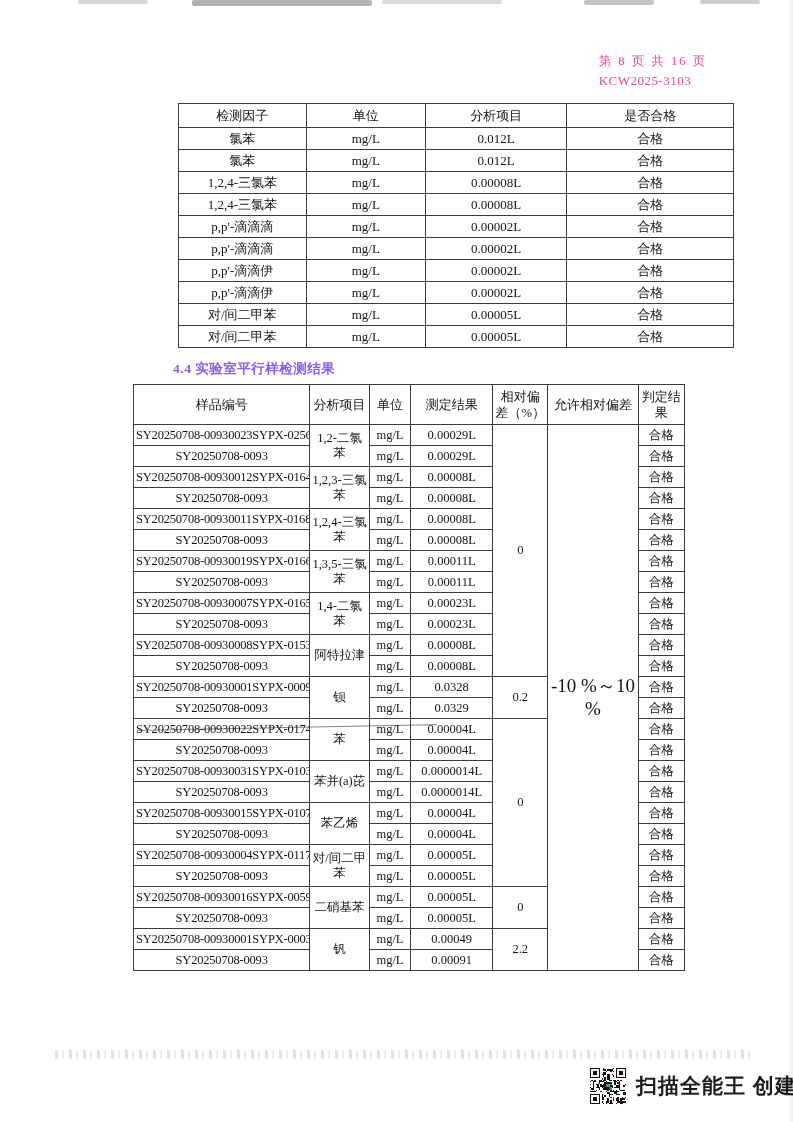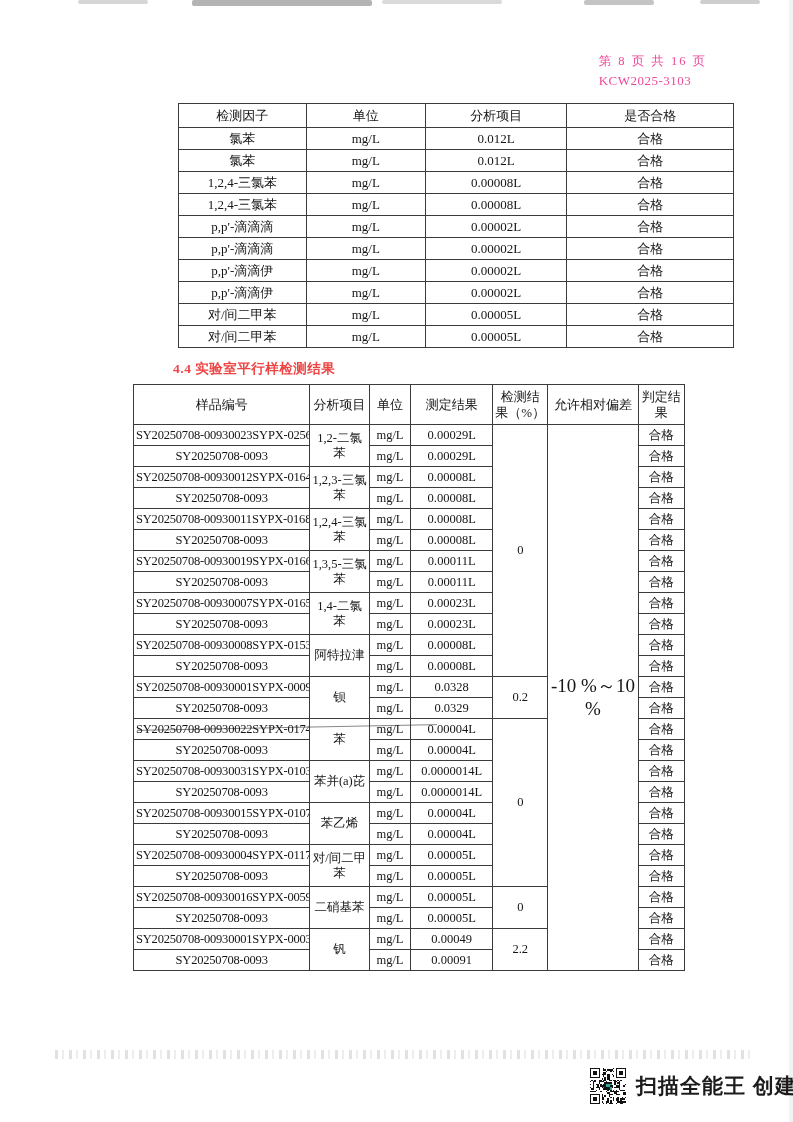--- a/index.html
+++ b/index.html
@@ -50,21 +50,21 @@
   #table1 th { height: 24px; }
   #table1 td { height: 22px; margin-top: 39px; }
   #table2 { position: absolute; left: 133px; top: 384px; width: 552px; font-size: 12.5px; }
   #table2 th { height: 40px; font-size: 13px; }
   #table2 td { height: 21px; }
   #table2 td.id-cell { white-space: nowrap; letter-spacing: -0.2px; }
   #table2 td.allow-cell { font-size: 19px; }
 
   .section-title {
     position: absolute; left: 173px; top: 360px;
-    font-size: 13.5px; font-weight: 600; color: #ef4444; letter-spacing: 0.5px;
+    font-size: 13.5px; font-weight: 600; color: #8b5cf6; letter-spacing: 0.5px;
   }
 
   .artifact-line {
     position: absolute; left: 137px; top: 727px; width: 300px; height: 1.4px;
     background: rgba(35,35,35,.55); transform: rotate(-1.1deg); filter: blur(0.2px);
   }
 
   
   .footer { position: absolute; left: 590px; top: 1068px; display: flex; align-items: center; }
   .qr { width: 36px; height: 36px; display: block; }
@@ -182,21 +182,21 @@
       <col style="width:10%">
         <col style="width:16.4%">
         <col style="width:8.4%">
     </colgroup>
     <thead>
         <tr id="t2head">
           <th>样品编号</th>
           <th>分析项目</th>
           <th>单位</th>
           <th>测定结果</th>
-          <th>检测结果（%）</th>
+          <th>相对偏差（%）</th>
           <th>允许相对偏差</th>
           <th>判定结果</th>
         </tr>
       </thead>
     <tbody id="t2body">
         <tr>
           <td class="id-cell">SY20250708-00930023SYPX-0256</td>
           <td class="item-cell" rowspan="2">1,2-二氯苯</td>
           <td>mg/L</td>
           <td>0.00029L</td>

